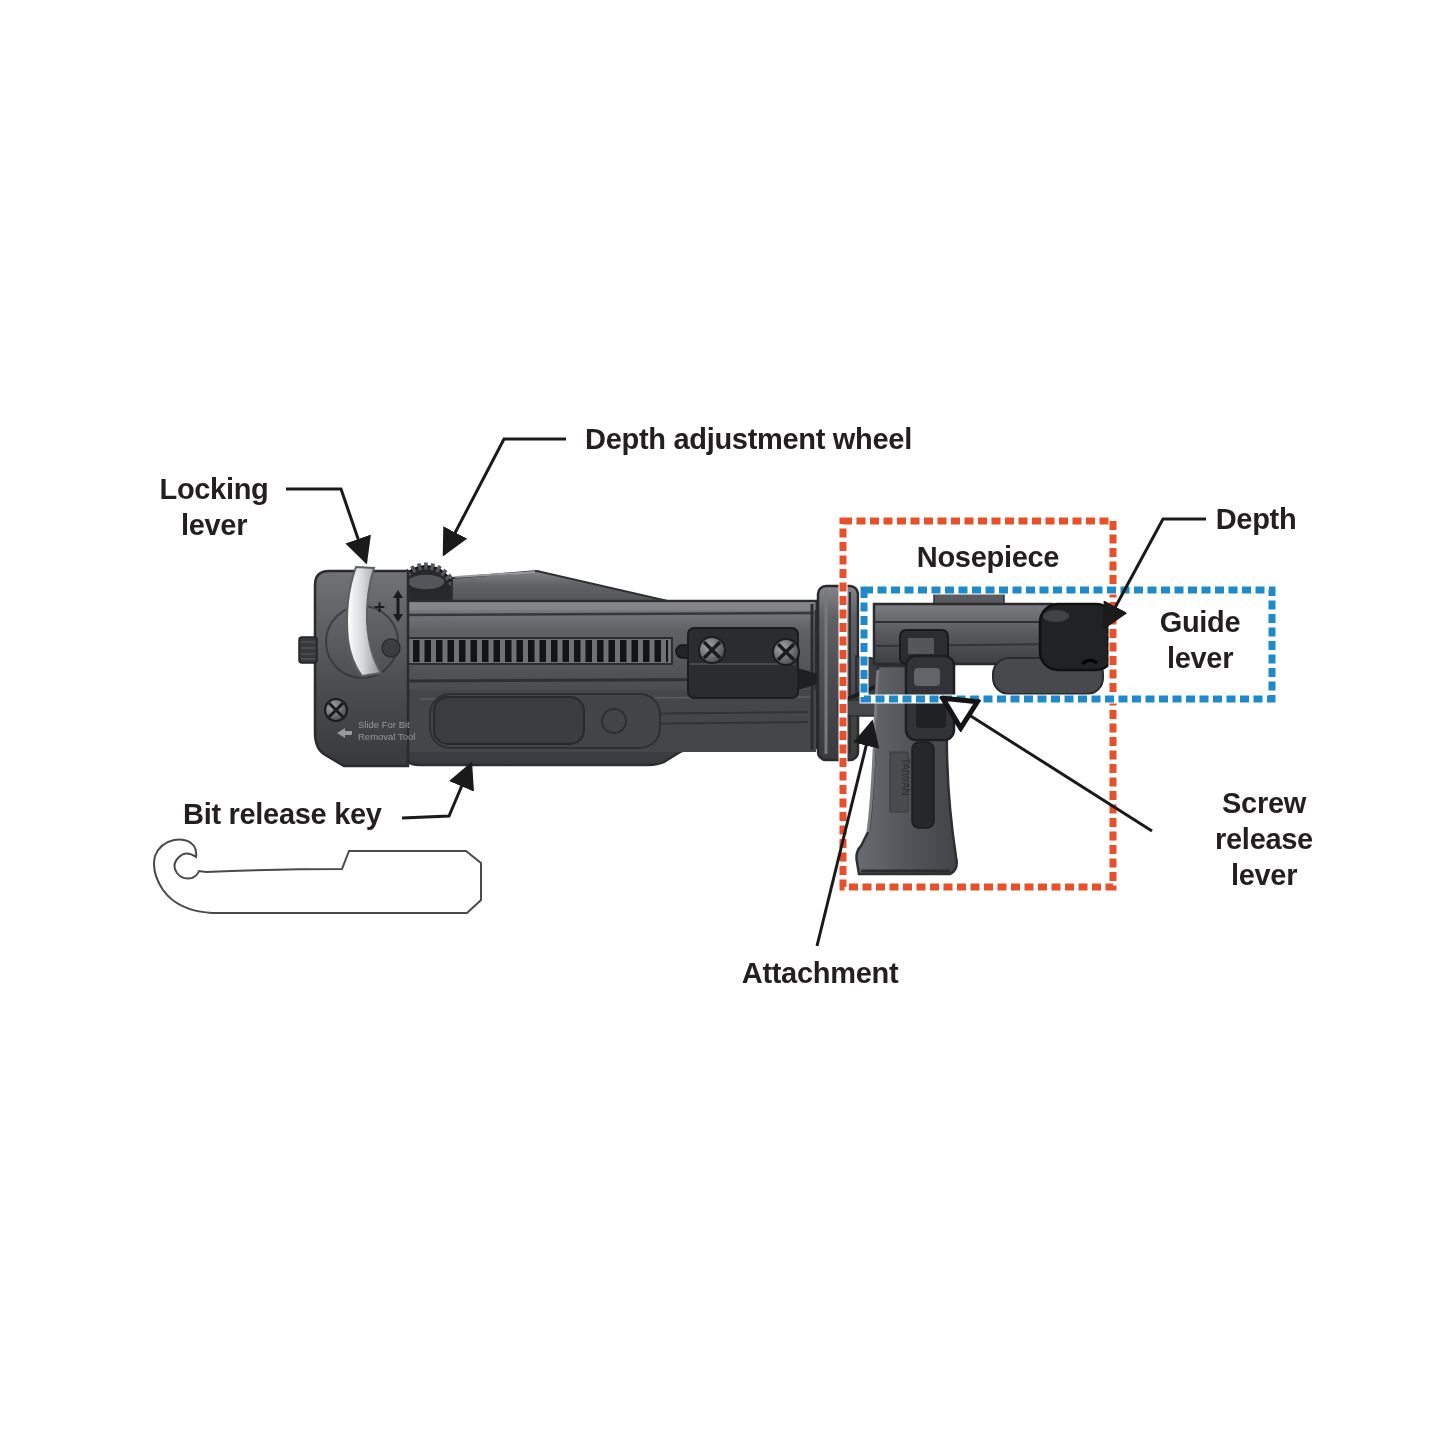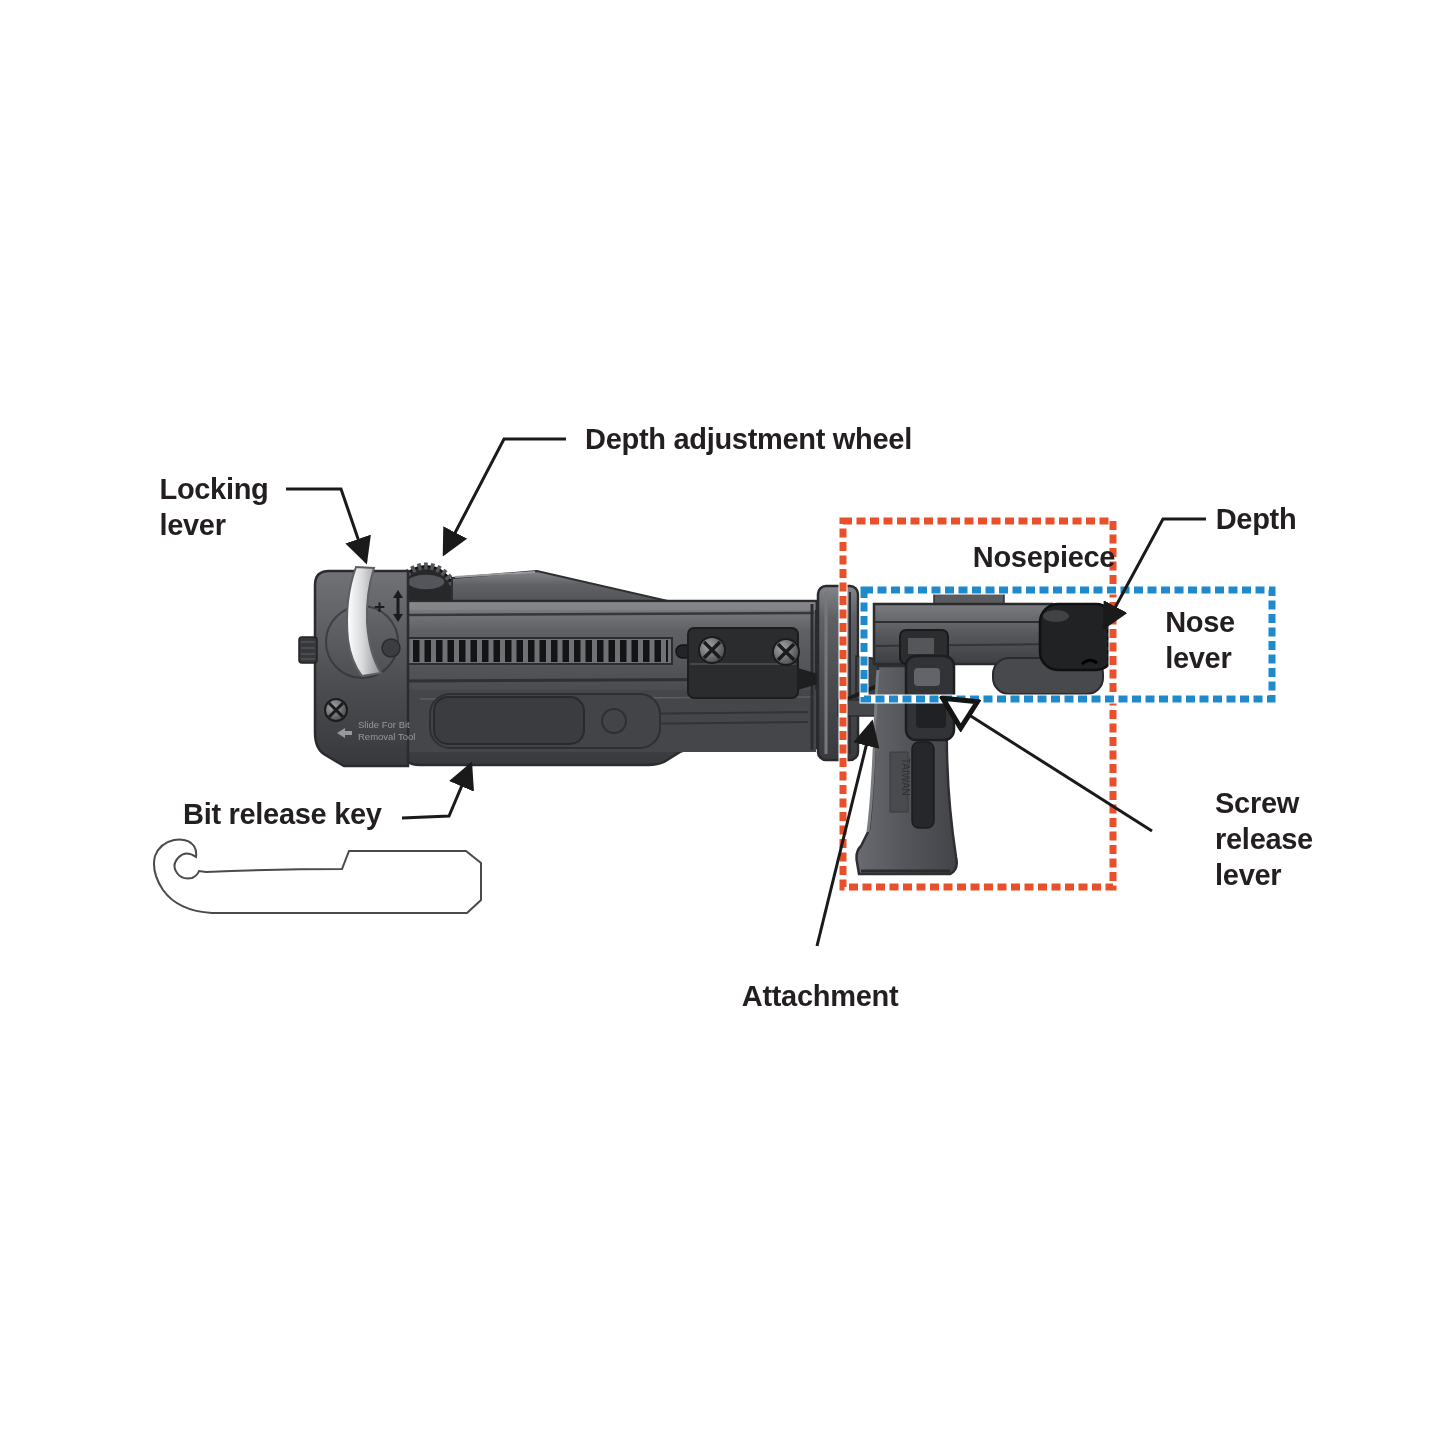--- a/index.html
+++ b/index.html
@@ -1,21 +1,21 @@
 <!DOCTYPE html>
 <html><head>
 <meta charset="utf-8">
 <style>
   html,body{margin:0;padding:0;background:#ffffff;}
   #stage{position:relative;width:1445px;height:1445px;background:#ffffff;overflow:hidden;
          font-family:"Liberation Sans",sans-serif;}
   #art{position:absolute;left:0;top:0;}
   .lbl{position:absolute;font:bold 29px/36px "Liberation Sans",sans-serif;color:#231f20;
        letter-spacing:-0.3px;white-space:nowrap;}
-  .center{transform:translateX(-50%);text-align:left;}
+  .center{transform:translateX(-50%);text-align:center;}
 </style>
 </head>
 <body>
 
 <div id="stage">
 
 <svg id="art" width="1445" height="1445" viewBox="0 0 1445 1445">
   <defs>
     <linearGradient id="gBody" x1="0" y1="0" x2="0" y2="1">
       <stop offset="0" stop-color="#84858a"></stop>
@@ -204,30 +204,30 @@
 
 <div class="lbl" style="left:585px;top:421px">Depth adjustment wheel</div>
 
 <div class="lbl center" style="left:214px;top:471px">
   <div>Locking</div>
   <div>lever</div>
 </div>
 
 <div class="lbl center" style="left:1256px;top:501px">Depth</div>
 
-<div class="lbl center" style="left:1044px;top:539px">Nosepiece</div>
+<div class="lbl center" style="left:988px;top:539px">Nosepiece</div>
 
 <div class="lbl center" style="left:1200px;top:604px">
-  <div>Nose</div>
+  <div>Guide</div>
   <div>lever</div>
 </div>
 
 <div class="lbl center" style="left:1264px;top:785px">
   <div>Screw</div>
   <div>release</div>
   <div>lever</div>
 </div>
 
 <div class="lbl" style="left:183px;top:796px">Bit release key</div>
 
-<div class="lbl center" style="left:820px;top:978px">Attachment</div>
+<div class="lbl center" style="left:820px;top:955px">Attachment</div>
 
 </div>
 
 </body></html>

